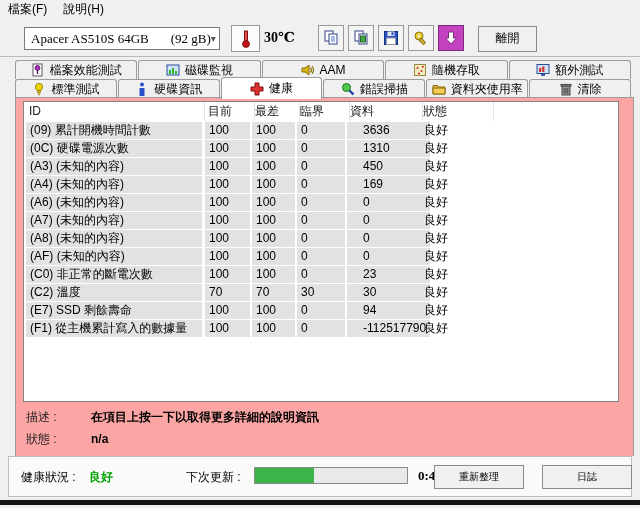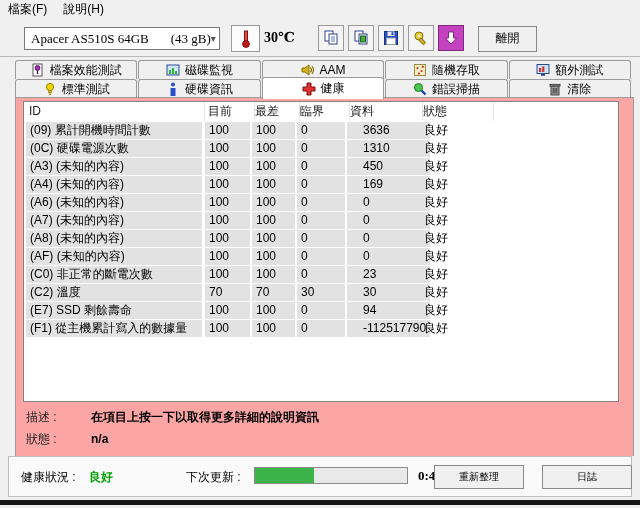--- a/index.html
+++ b/index.html
@@ -109,21 +109,21 @@
 <body>
 
 <div class="menubar">
   <div class="menu-item">檔案(F)</div>
   <div class="menu-item">說明(H)</div>
 </div>
 
 <div class="toolbar">
   <div class="drive-select">
     <span class="name">Apacer AS510S 64GB</span>
-    <span class="size">(43 gB)</span>
+    <span class="size">(92 gB)</span>
     <span class="chev">▾</span>
   </div>
 
   <div class="temp-btn">
     <svg class="ticon" width="14" height="18" viewBox="0 0 14 18">
       <rect x="5.5" y="1" width="3" height="11" fill="#e05050" stroke="#801010" stroke-width="1"></rect>
       <circle cx="7" cy="14" r="3.4" fill="#c01818" stroke="#801010" stroke-width="1"></circle>
     </svg>
   </div>
   <div class="temp-text">30℃</div>
@@ -236,20 +236,27 @@
       <polygon points="5,1 9,1 9,5 13,5 13,9 9,9 9,13 5,13 5,9 1,9 1,5 5,5" fill="#e03030" stroke="#7a1010"></polygon>
     </svg>
     <span>健康</span>
   </div>
   <div class="tab">
     <svg class="ticon" viewBox="0 0 14 14">
       <circle cx="5.5" cy="5.5" r="4" fill="#4cc84c" stroke="#1a7a1a"></circle>
       <line x1="8.5" y1="8.5" x2="12.5" y2="12.5" stroke="#2040b0" stroke-width="2.4"></line>
     </svg>
     <span>錯誤掃描</span>
+  </div>
+  <div class="tab">
+    <svg class="ticon" viewBox="0 0 14 14">
+      <path d="M1 3.5 h4.5 l1.2 1.5 H13 v7 H1 z" fill="#e8b93e" stroke="#8a6a10"></path>
+      <path d="M1 6 h12 v6 H1 z" fill="#f4cc56" stroke="#8a6a10"></path>
+    </svg>
+    <span>資料夾使用率</span>
   </div>
   <div class="tab">
     <svg class="ticon" viewBox="0 0 14 14">
       <rect x="3" y="4" width="8" height="9" fill="#9a9a9a" stroke="#444"></rect>
       <rect x="2" y="2.4" width="10" height="1.6" fill="#9a9a9a" stroke="#444"></rect>
       <line x1="5.2" y1="6" x2="5.2" y2="11.5" stroke="#444"></line>
       <line x1="7" y1="6" x2="7" y2="11.5" stroke="#444"></line>
       <line x1="8.8" y1="6" x2="8.8" y2="11.5" stroke="#444"></line>
     </svg>
     <span>清除</span>

